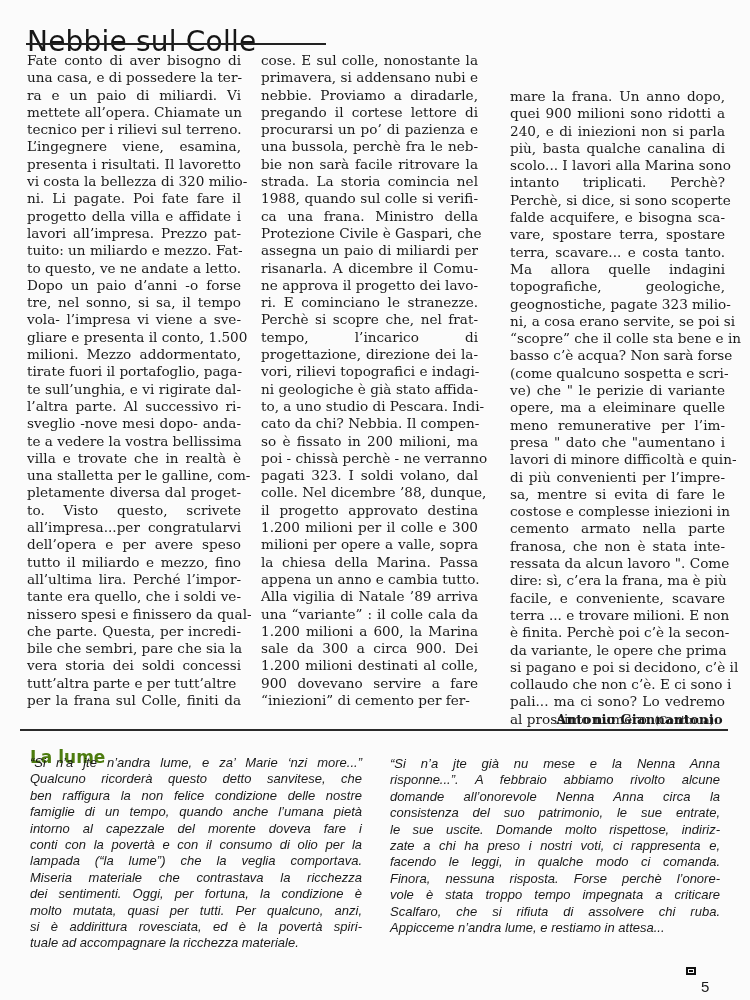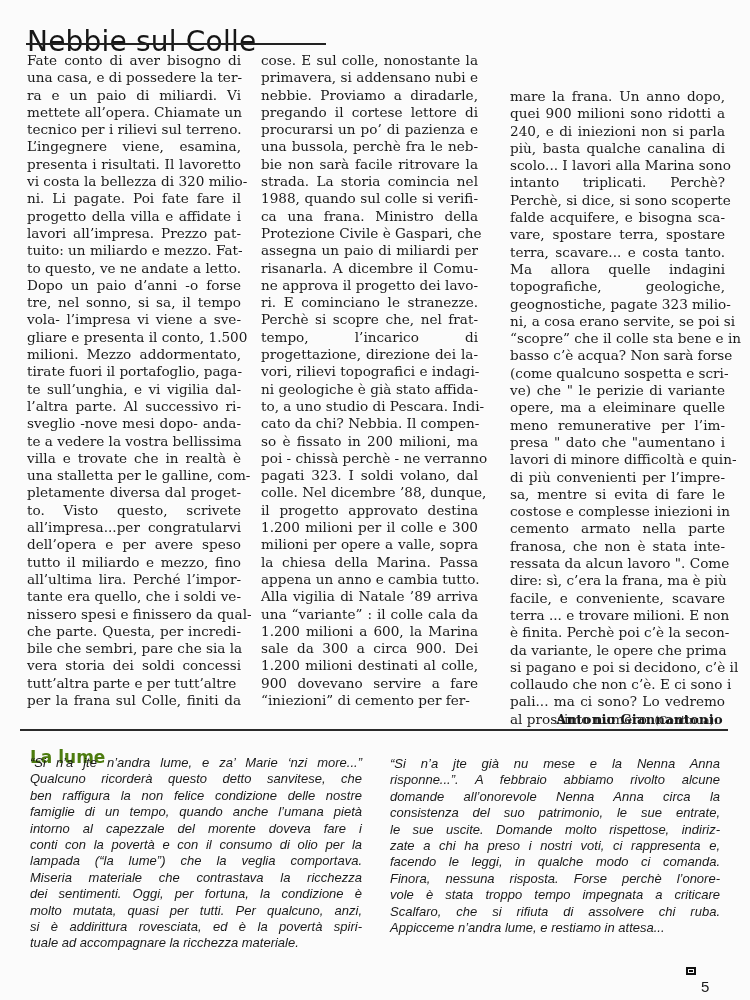--- a/index.html
+++ b/index.html
@@ -75,21 +75,21 @@
     <span class="ln">progetto della villa e affidate i</span>
     <span class="ln">lavori all’impresa. Prezzo pat-</span>
     <span class="ln">tuito: un miliardo e mezzo. Fat-</span>
     <span class="ln">to questo, ve ne andate a letto.</span>
     <span class="ln">Dopo un paio d’anni -o forse</span>
     <span class="ln">tre, nel sonno, si sa, il tempo</span>
     <span class="ln">vola- l’impresa vi viene a sve-</span>
     <span class="ln">gliare e presenta il conto, 1.500</span>
     <span class="ln">milioni. Mezzo addormentato,</span>
     <span class="ln">tirate fuori il portafoglio, paga-</span>
-    <span class="ln">te sull’unghia, e vi vigilia dal-</span>
+    <span class="ln">te sull’unghia, e vi rigirate dal-</span>
     <span class="ln">l’altra parte. Al successivo ri-</span>
     <span class="ln">sveglio -nove mesi dopo- anda-</span>
     <span class="ln">te a vedere la vostra bellissima</span>
     <span class="ln">villa e trovate che in realtà è</span>
     <span class="ln">una stalletta per le galline, com-</span>
     <span class="ln">pletamente diversa dal proget-</span>
     <span class="ln">to. Visto questo, scrivete</span>
     <span class="ln">all’impresa...per congratularvi</span>
     <span class="ln">dell’opera e per avere speso</span>
     <span class="ln">tutto il miliardo e mezzo, fino</span>

